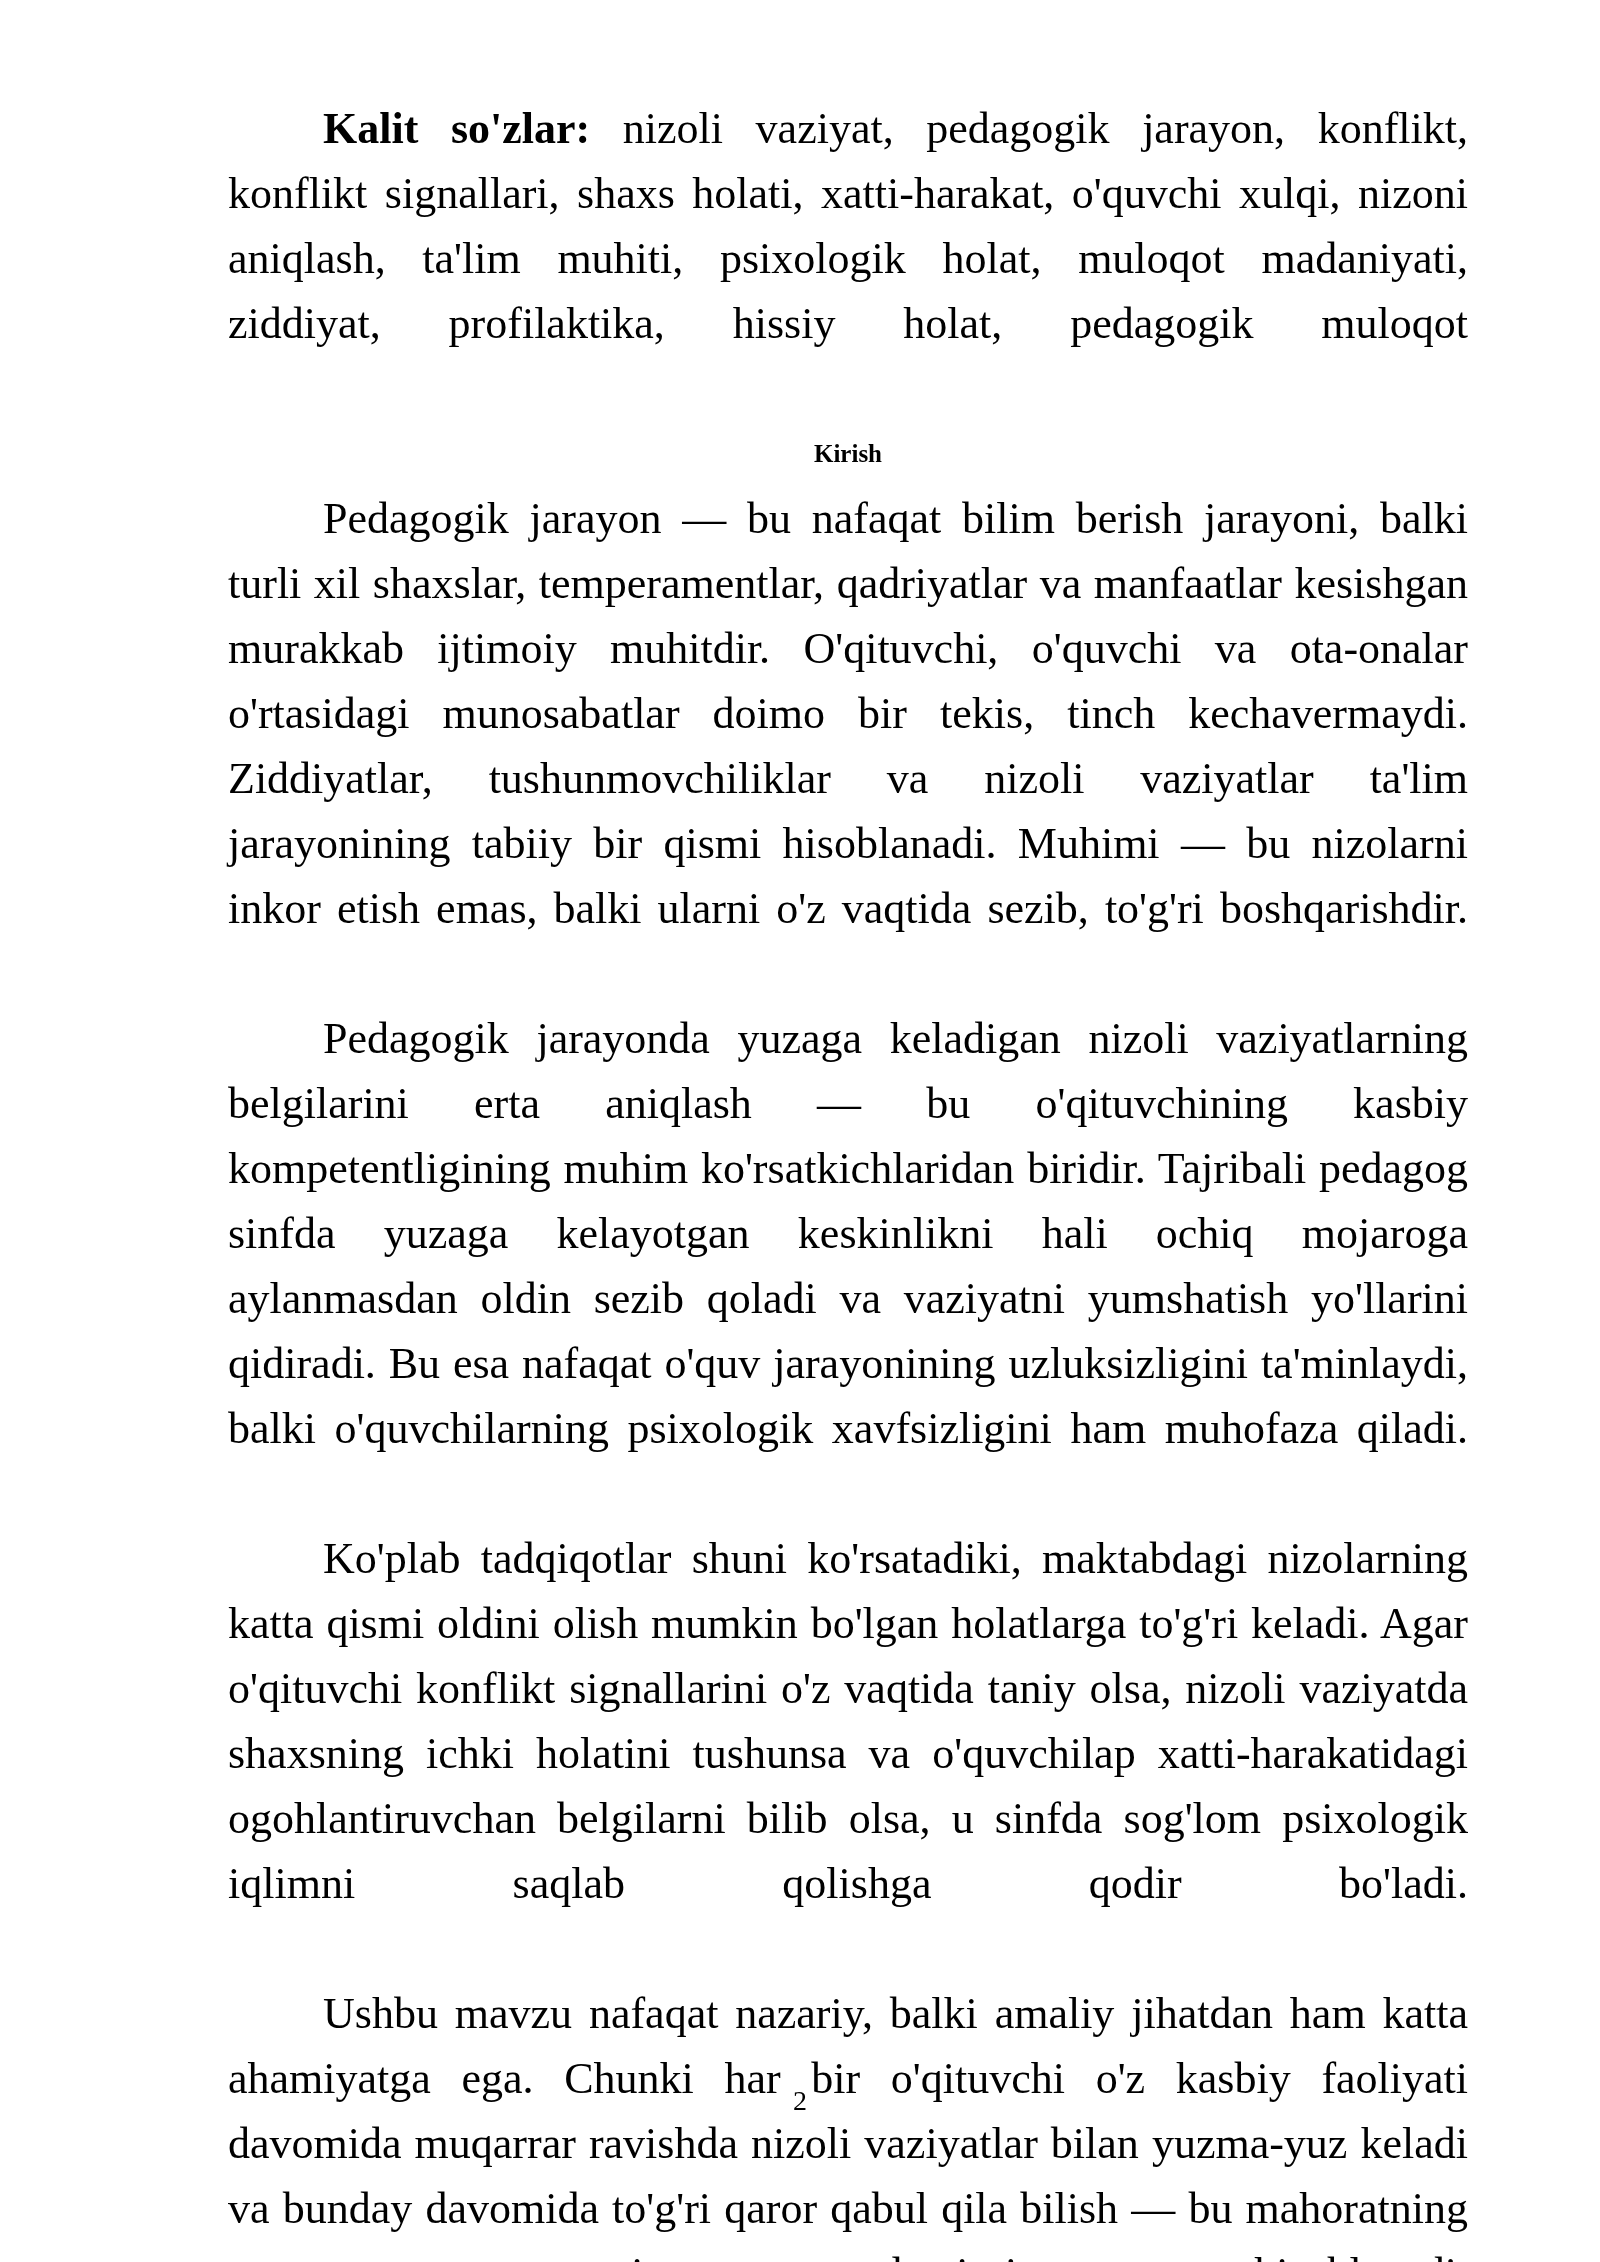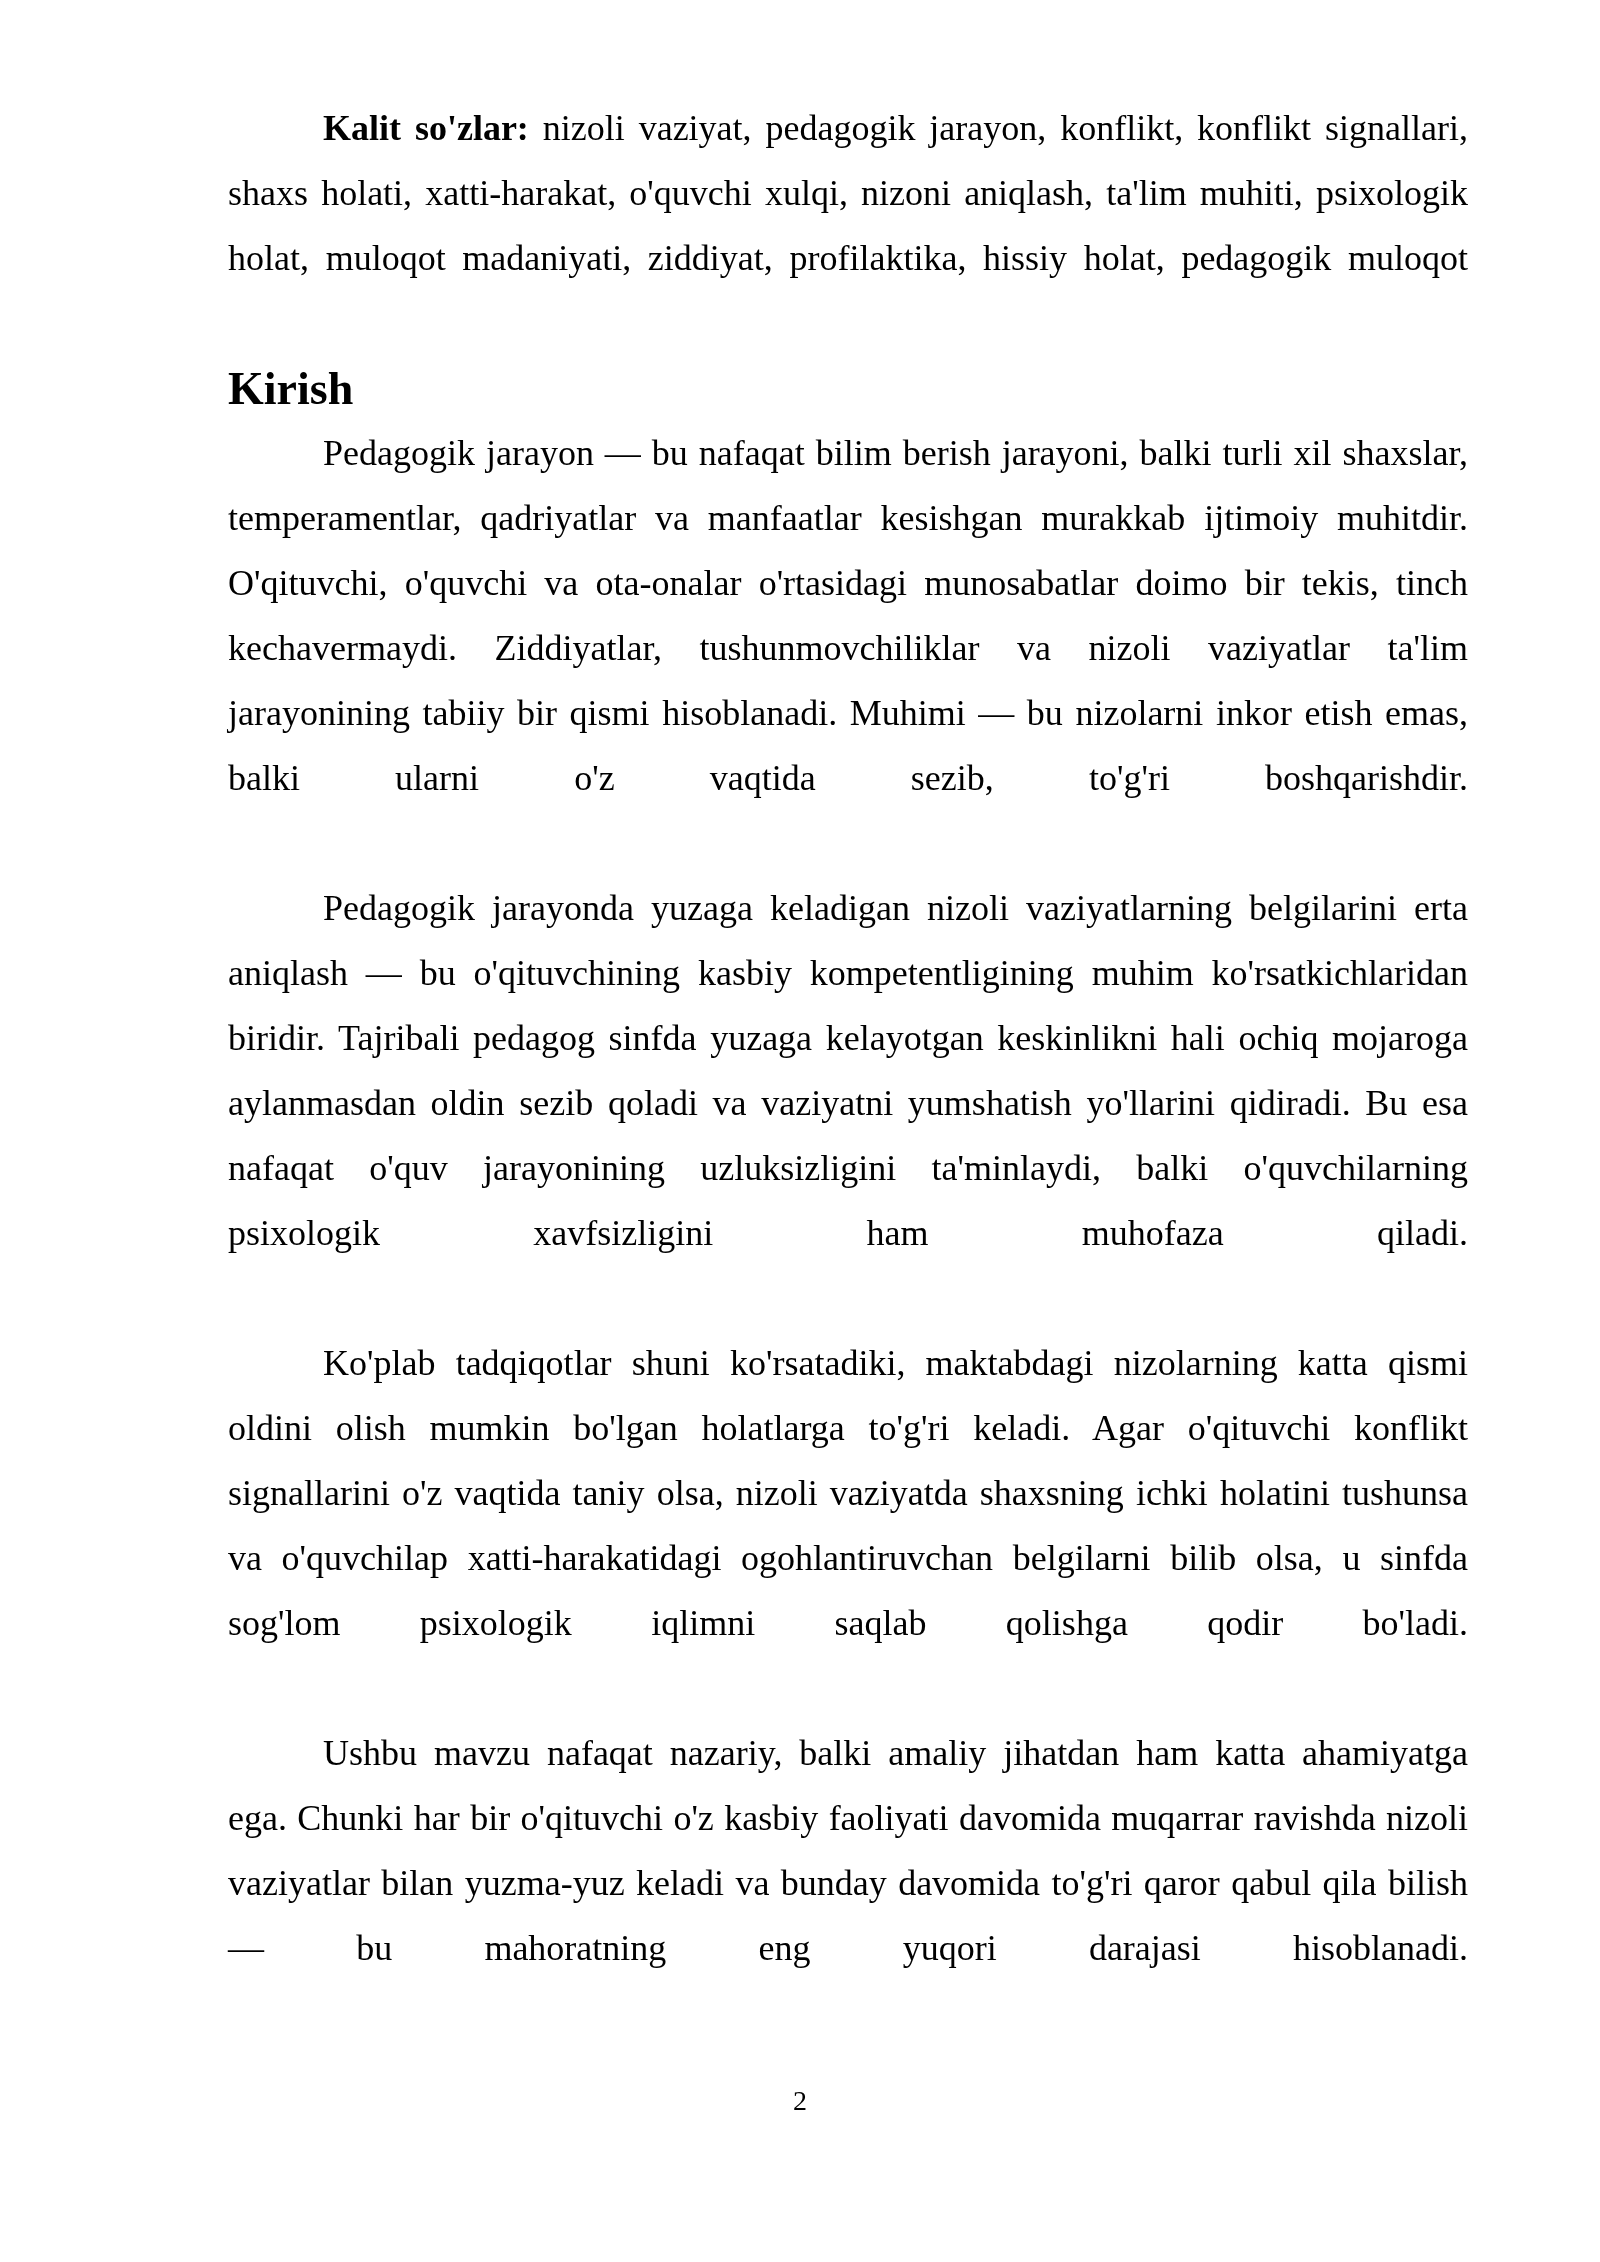--- a/index.html
+++ b/index.html
@@ -29,21 +29,21 @@
     left: 228px;
     top: 96px;
     width: 1240px;
   }
 
   
   .para {
     margin: 0 0 0 0;
     text-align: justify;
     text-justify: inter-word;
-    font-size: 36px;
+    font-size: 44px;
     line-height: 65px;
     text-indent: 95px;
     hyphens: none;
     word-spacing: 0.02em;
   }
 
   .para:last-of-type {
     text-align: justify;
   }
 
@@ -52,23 +52,23 @@
     content: "";
     display: inline-block;
     width: 100%;
   }
 
   .kw-label {
     font-weight: bold;
   }
 
   .heading {
-    text-align: left;
+    text-align: center;
     font-weight: bold;
-    font-size: 46px;
+    font-size: 25px;
     line-height: 65px;
     text-indent: 0;
     margin: 0;
   }
 
   .page-number {
     position: absolute;
     left: 0;
     right: 0;
     top: 2084px;

